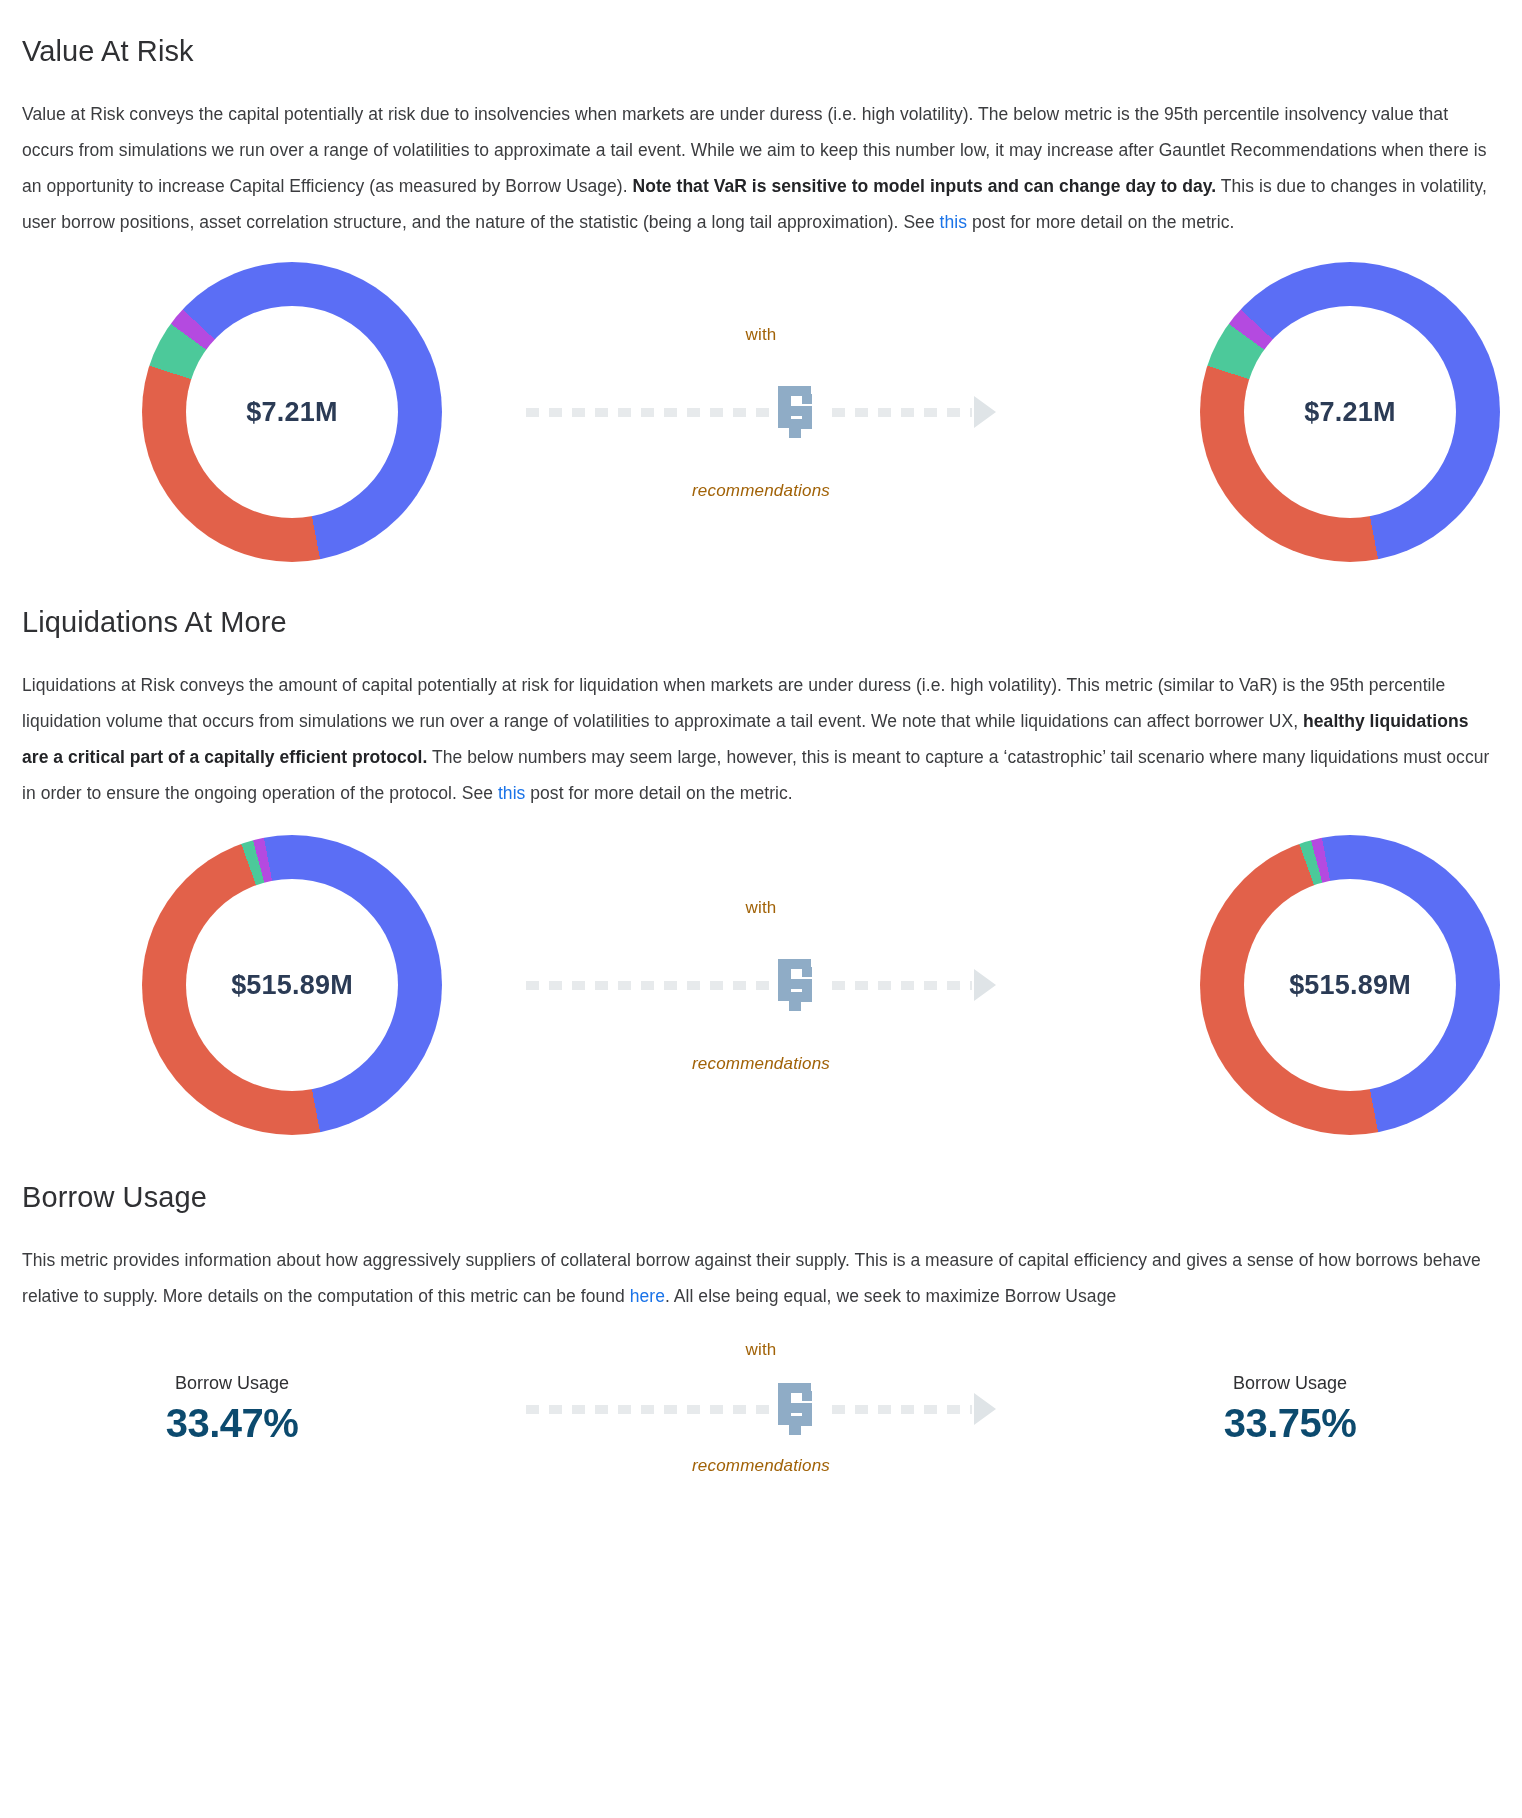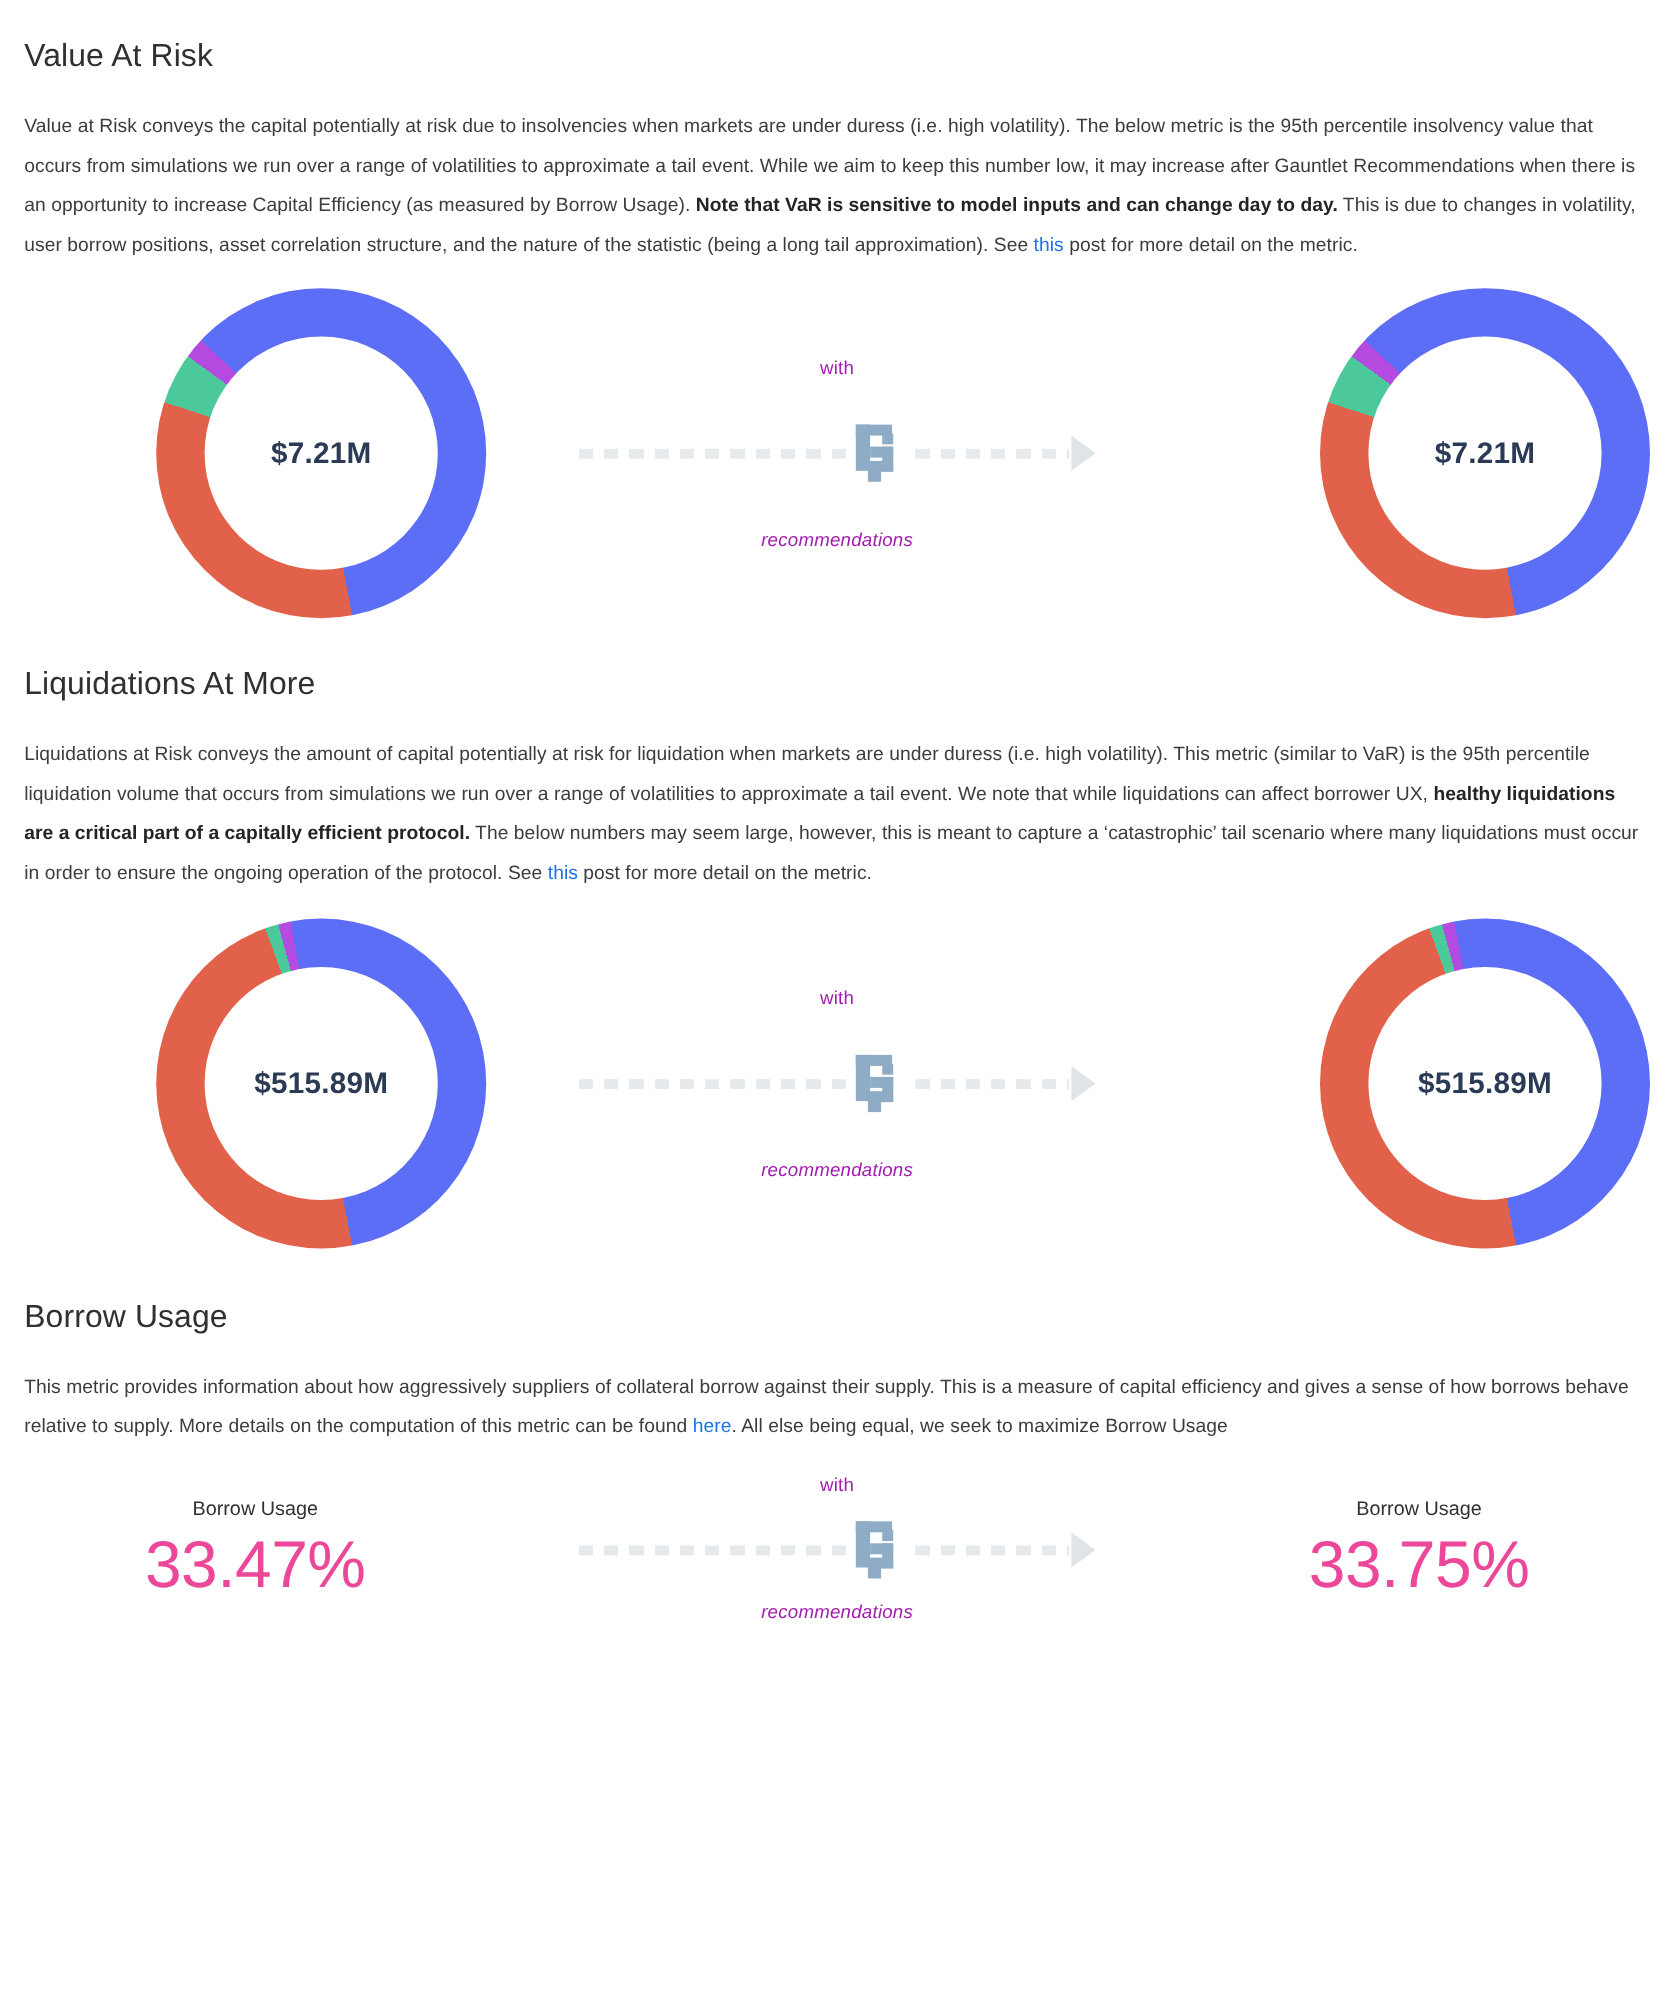--- a/index.html
+++ b/index.html
@@ -100,21 +100,21 @@
     position: absolute;
     background: #8facc6;
     display: block;
   }
 
   .mid-label {
     position: absolute;
     left: 0; right: 0;
     text-align: center;
     font-size: 17px;
-    color: #a21caf;
+    color: #a16207;
     letter-spacing: 0.2px;
   }
   .mid-label.top { top: -2px; }
   .mid-label.bottom { bottom: -4px; font-style: italic; }
 
   
   .donut {
     position: relative;
     width: 300px;
     height: 300px;
@@ -144,23 +144,23 @@
     width: 420px;
     flex: 0 0 auto;
     text-align: center;
   }
   .stat-label {
     font-size: 18px;
     color: #2f3033;
     margin-bottom: 6px;
   }
   .stat-value {
-    font-size: 60px;
-    font-weight: 400;
-    color: #ec4899;
+    font-size: 40px;
+    font-weight: 700;
+    color: #0c4a6e;
     letter-spacing: -0.5px;
     line-height: 1.15;
   }
 </style>
 </head>
 <body>
 
 <div class="page">
 
   <section id="sec-var">

